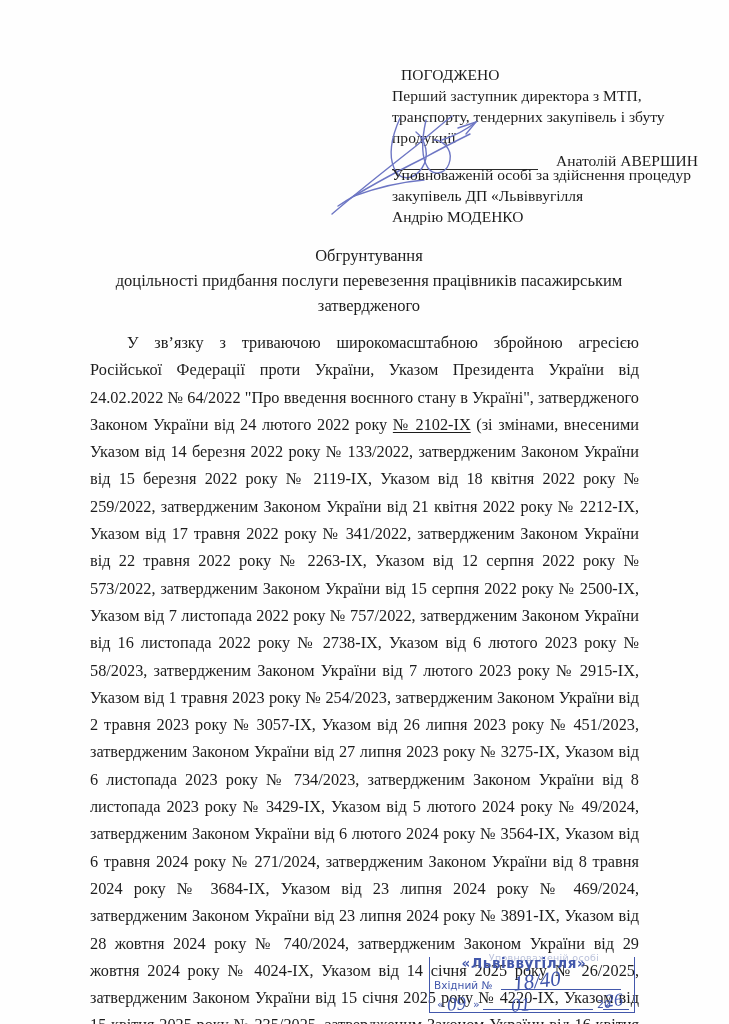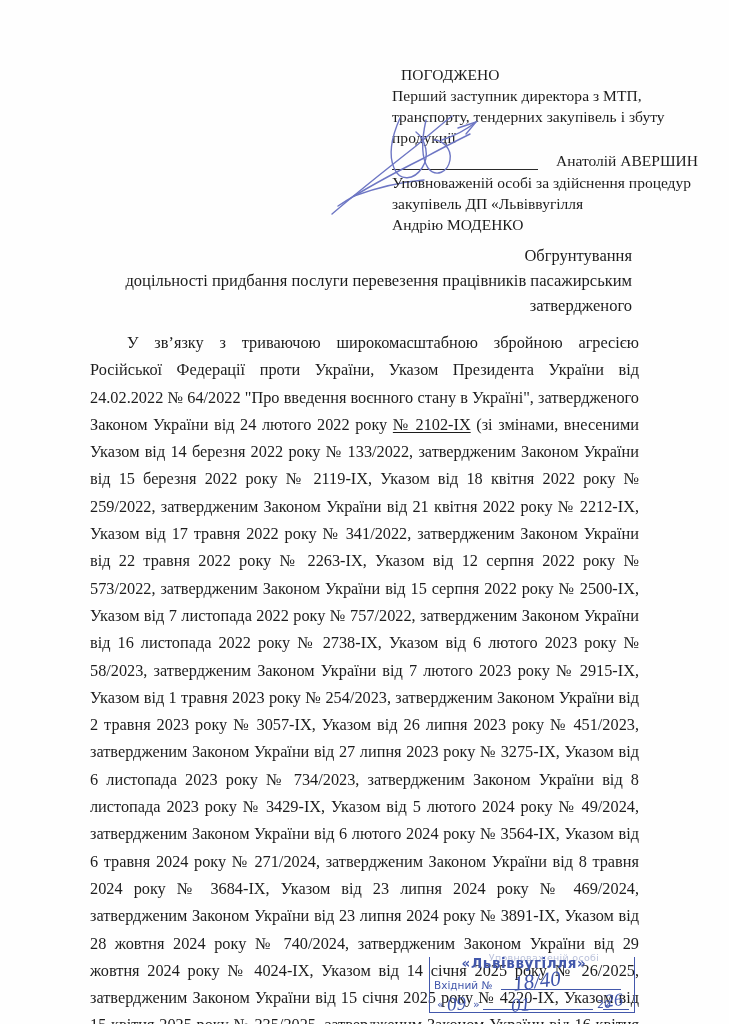--- a/index.html
+++ b/index.html
@@ -56,44 +56,44 @@
     position: absolute;
     left: 164px;
     top: 1px;
     font-size: 15.5px;
     white-space: nowrap;
   }
 
   .addressee-block {
     position: absolute;
     left: 392px;
-    top: 172px;
+    top: 164px;
     width: 300px;
     font-size: 15.5px;
     line-height: 21px;
   }
   .addressee-block div { white-space: nowrap; }
 
   
   .signature-scribble {
     position: absolute;
     left: 330px;
     top: 110px;
     width: 210px;
     height: 110px;
     pointer-events: none;
   }
 
   
   .doc-title {
     position: absolute;
-    left: 82px;
+    left: 94px;
     top: 243px;
     width: 550px;
-    text-align: right;
+    text-align: center;
     font-size: 16.5px;
     line-height: 25px;
   }
 
   
   .body-text {
     position: absolute;
     left: 90px;
     top: 329px;
     width: 549px;

